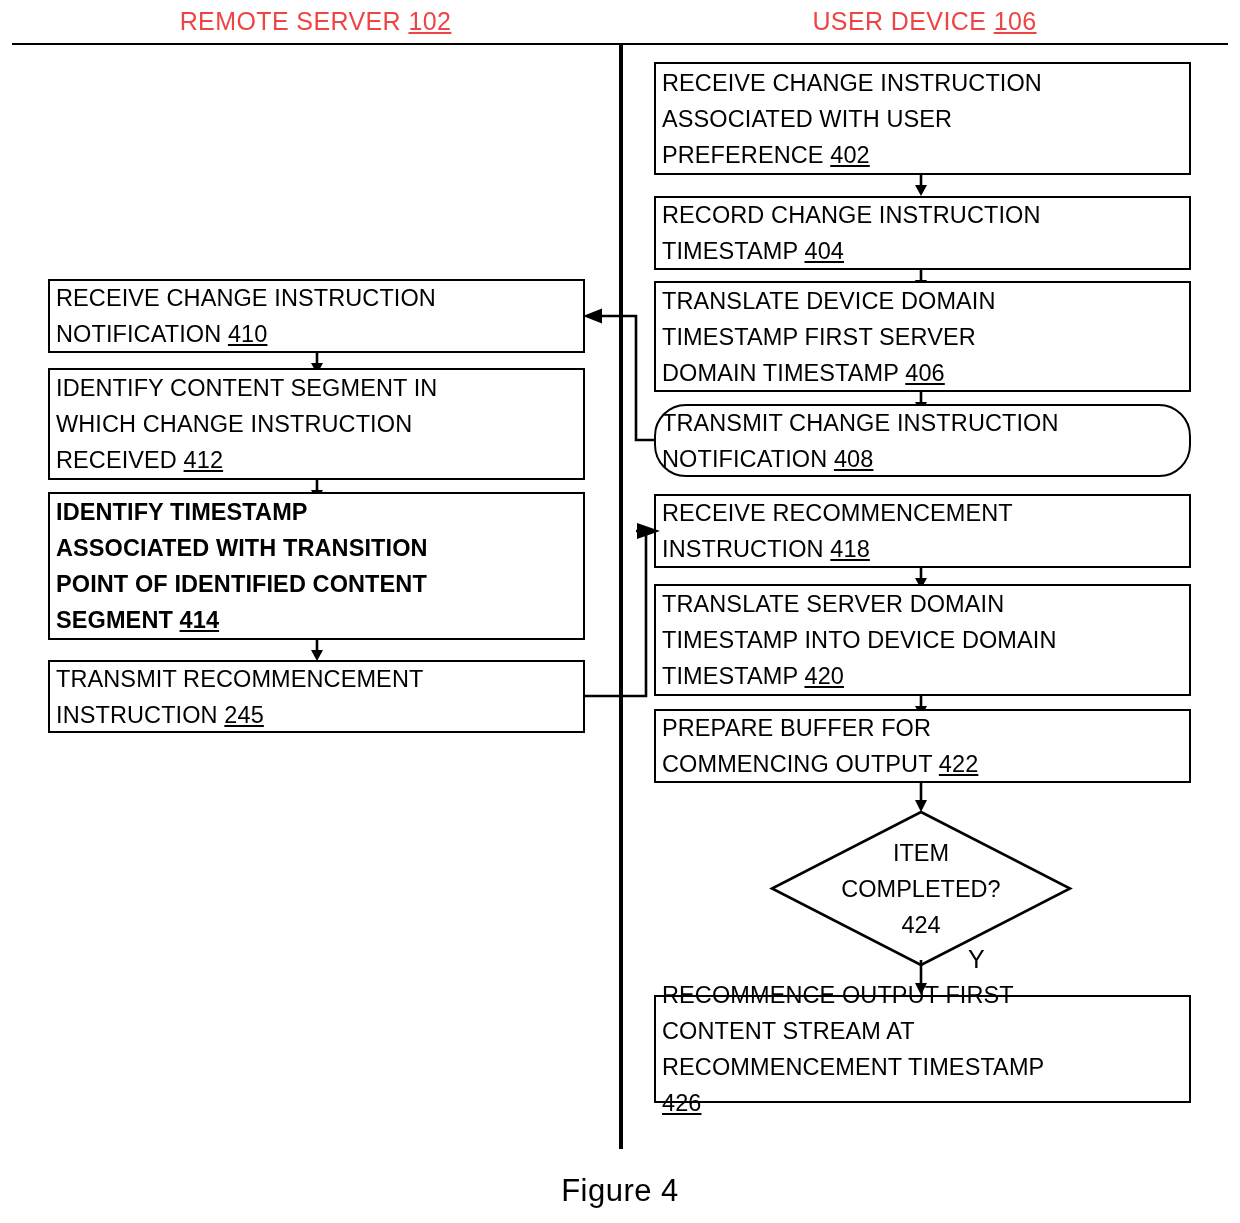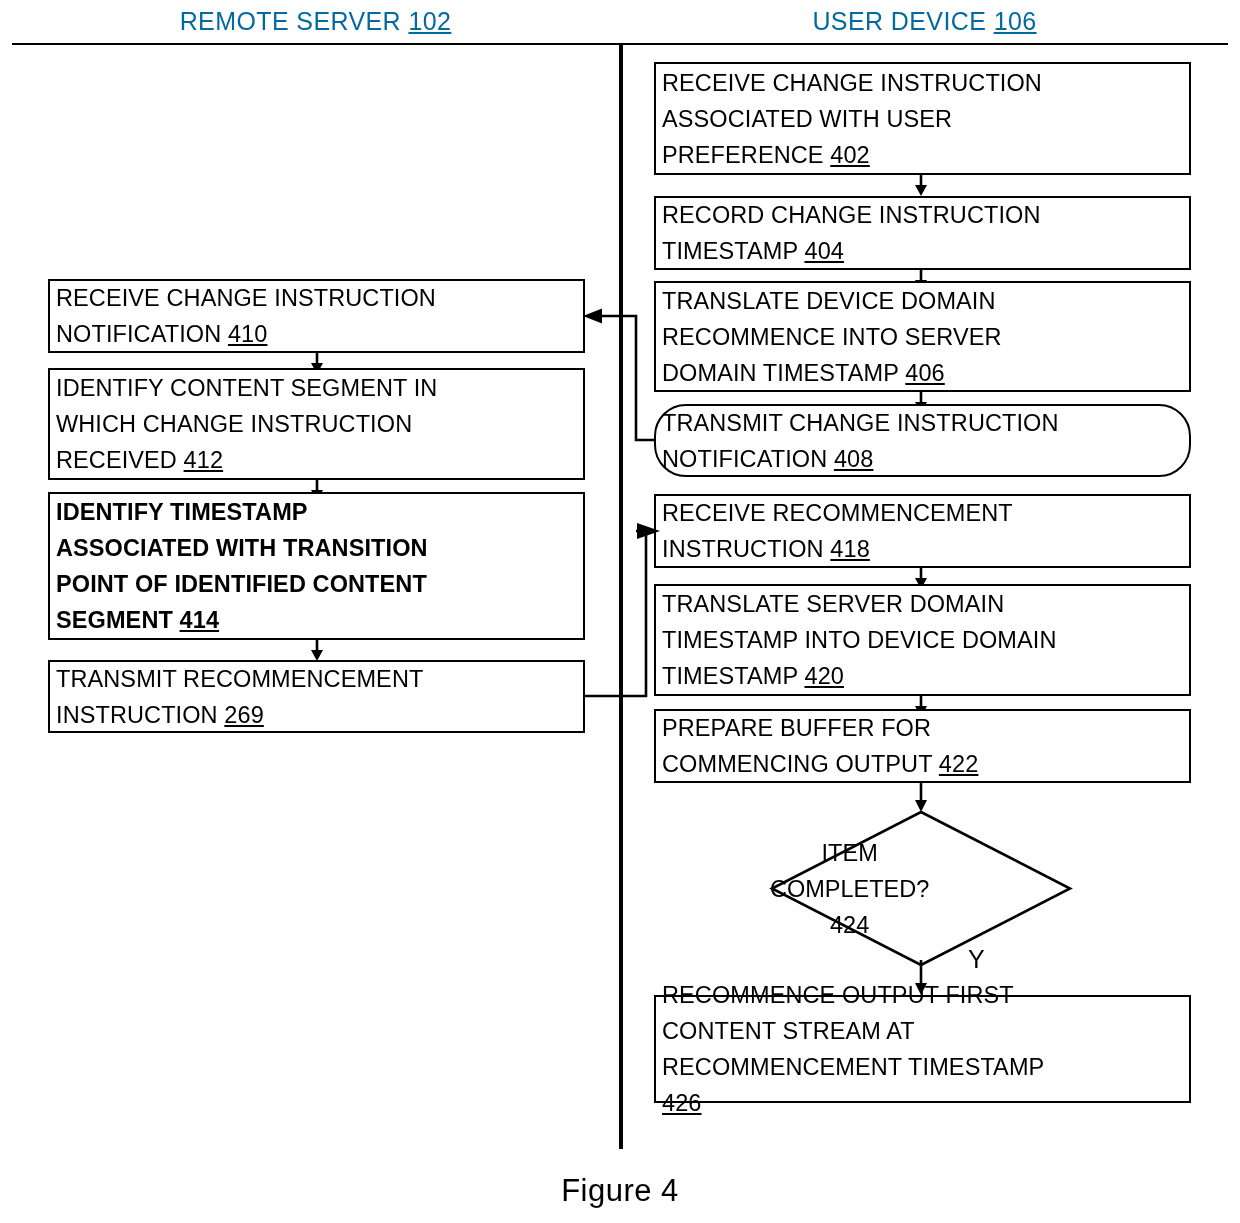--- a/index.html
+++ b/index.html
@@ -21,21 +21,21 @@
   }
 
   
   .lane-title {
     position: absolute;
     text-align: center;
     font-size: 25px;
     letter-spacing: 0.4px;
     line-height: 30px;
     white-space: nowrap;
-    color: #0369a1;
+    color: #ef4444;
   }
   .lane-title .ref {
     text-decoration: underline;
     text-underline-offset: 2px;
   }
 
   
   .lane-rule {
     position: absolute;
     left: 12px;
@@ -89,21 +89,21 @@
     overflow: visible;
   }
   .diamond-label {
     position: absolute;
     left: 0;
     top: 0;
     width: 100%;
     height: 100%;
     display: flex;
     align-items: center;
-    justify-content: flex-start;
+    justify-content: center;
     text-align: center;
     font-size: 23.5px;
     line-height: 36px;
     pointer-events: none;
   }
 
   
   .conn {
     position: absolute;
     overflow: visible;
@@ -172,21 +172,21 @@
   </div>
 
   <svg class="conn" style="left:911px; top:270px; width:20px; height:22px;" viewBox="0 0 20 22">
     <line x1="10" y1="0" x2="10" y2="13"></line>
     <polygon points="10,21 4,10 16,10"></polygon>
   </svg>
 
   <div class="node" style="left:654px; top:281px; width:537px; height:111px;">
     <span class="txt">
       <span>TRANSLATE DEVICE DOMAIN</span><br>
-      <span>RECOMMENCE INTO SERVER</span><br>
+      <span>TIMESTAMP FIRST SERVER</span><br>
       <span>DOMAIN TIMESTAMP</span>
       <span class="ref">406</span>
     </span>
   </div>
 
   <svg class="conn" style="left:911px; top:392px; width:20px; height:22px;" viewBox="0 0 20 22">
     <line x1="10" y1="0" x2="10" y2="13"></line>
     <polygon points="10,21 4,10 16,10"></polygon>
   </svg>
 
@@ -308,21 +308,21 @@
 
   <svg class="conn" style="left:307px; top:640px; width:20px; height:22px;" viewBox="0 0 20 22">
     <line x1="10" y1="0" x2="10" y2="13"></line>
     <polygon points="10,21 4,10 16,10"></polygon>
   </svg>
 
   <div class="node" style="left:48px; top:660px; width:537px; height:73px;">
     <span class="txt">
       <span>TRANSMIT RECOMMENCEMENT</span><br>
       <span>INSTRUCTION</span>
-      <span class="ref">269</span>
+      <span class="ref">245</span>
     </span>
   </div>
 
   <svg class="conn" style="left:580px; top:305px; width:80px; height:140px;" viewBox="0 0 80 140">
     <polyline points="74,135 56,135 56,11 22,11"></polyline>
     <polygon points="3,11 22,3.5 22,18.5"></polygon>
   </svg>
 
   <svg class="conn" style="left:580px; top:520px; width:85px; height:180px;" viewBox="0 0 85 180">
     <polyline points="5,176 66,176 66,11 56,11"></polyline>

